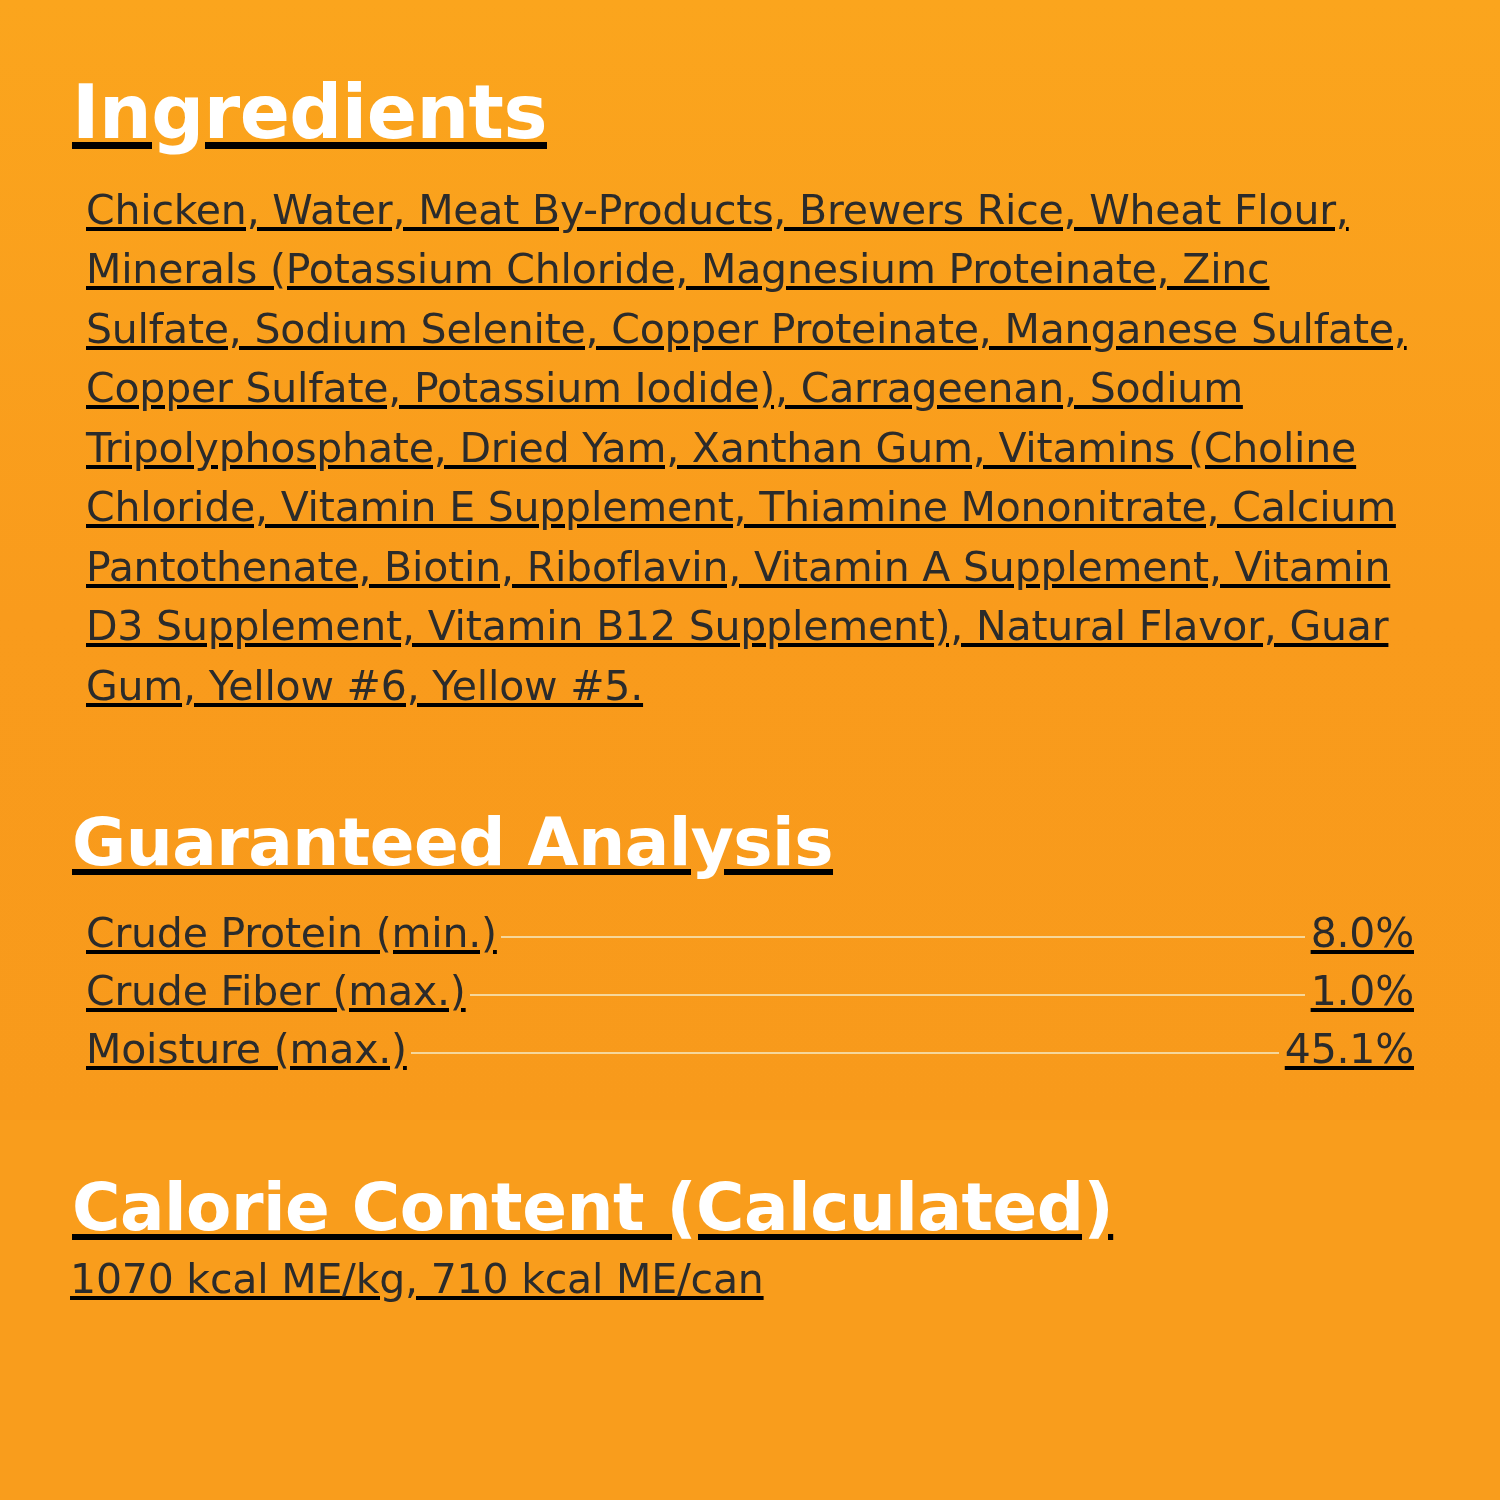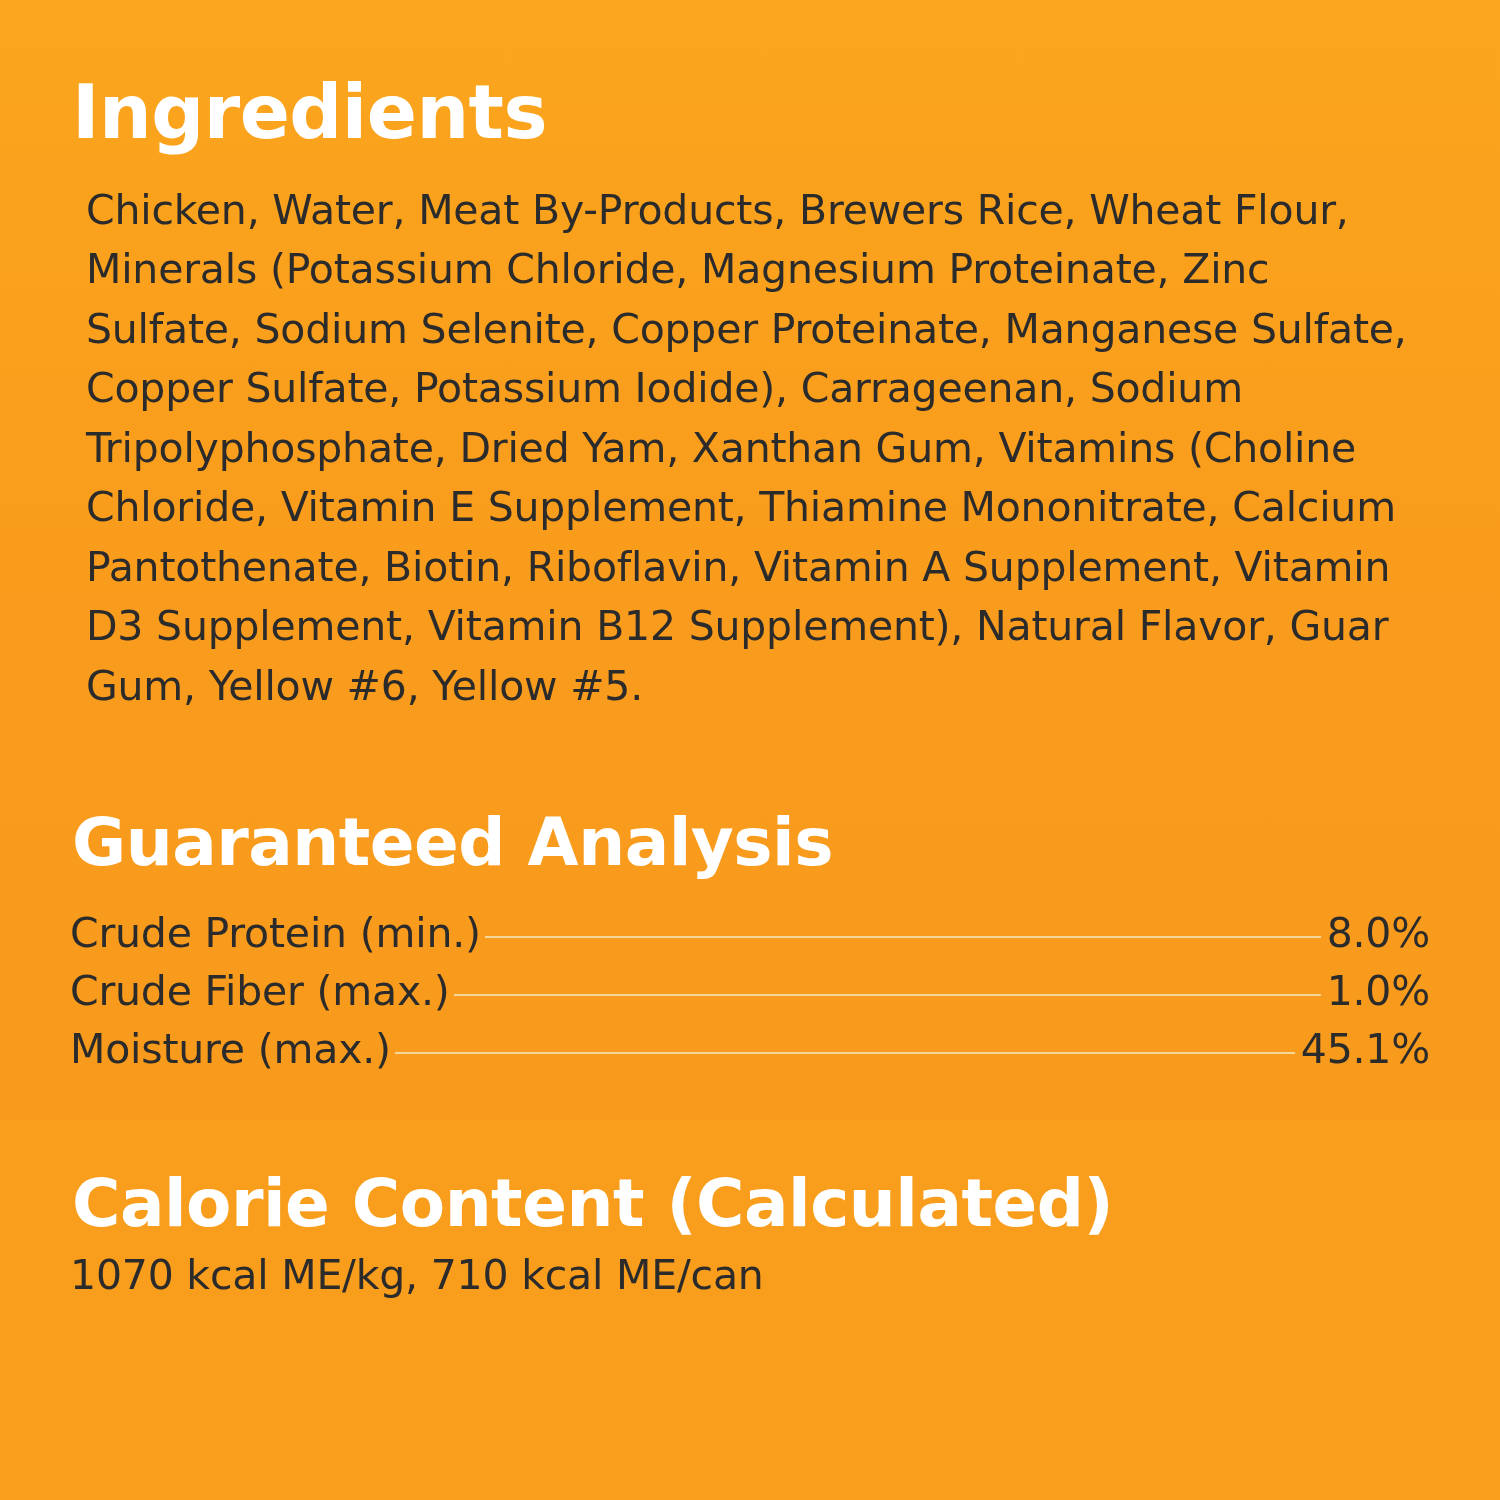--- a/index.html
+++ b/index.html
@@ -13,50 +13,51 @@
     font-family: "DejaVu Sans", sans-serif;
     overflow: hidden;
   }
   .page {
     position: relative;
     width: 1500px;
     height: 1120px;
     box-sizing: border-box;
     padding: 75px 70px 16px 70px;
     background: linear-gradient(180deg, #FBA51D 0%, #F99B1C 55%, #F89A1B 100%);
+    text-decoration: underline;
   }
   .section-title {
     color: #FFFFFF;
     font-family: "DejaVu Sans", sans-serif;
     font-weight: bold;
     letter-spacing: -0.5px;
     line-height: 1.0;
   }
   .title-ingredients {
     font-size: 74px;
     margin: 0 0 32px 2px;
   }
   .title-analysis {
     font-size: 66px;
     margin: 0 0 28px 2px;
   }
   .title-calories {
     font-size: 66px;
-    margin: 12px 0 10px 2px;
+    margin: 0 0 10px 2px;
   }
   .ingredients-body {
     color: #2B2B2B;
     font-size: 41px;
     line-height: 1.45;
     letter-spacing: -0.2px;
     max-width: 1370px;
     margin: 16px;
   }
   .analysis-block {
-    margin: 0;
+    margin: 16px;
     padding: 0;
     list-style: none;
   }
   .analysis-row {
     display: flex;
     align-items: baseline;
     color: #2B2B2B;
     font-size: 41px;
     line-height: 1.42;
     letter-spacing: -0.2px;

